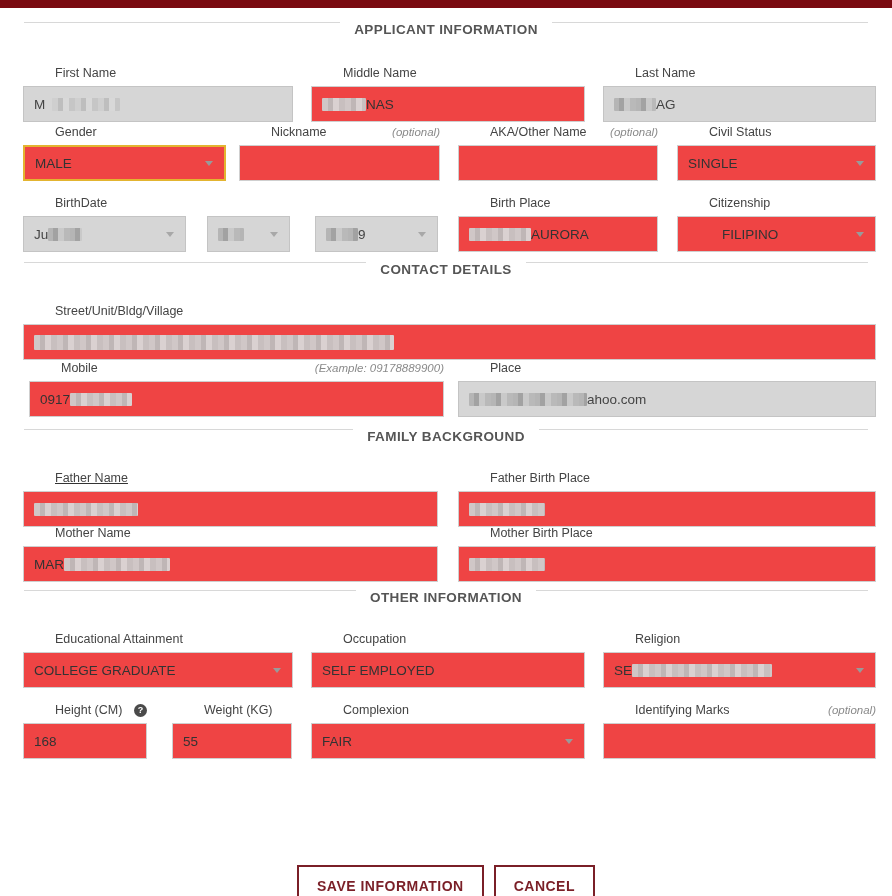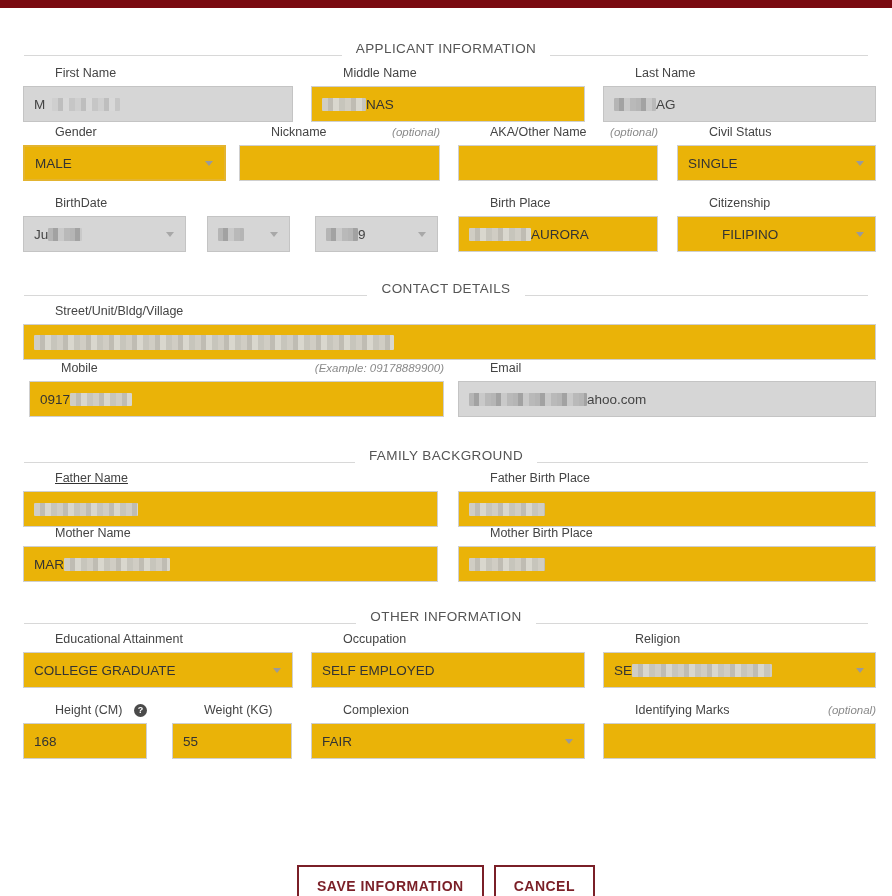--- a/index.html
+++ b/index.html
@@ -9,23 +9,24 @@
     background:#ffffff;
     font-family:"Liberation Sans", sans-serif;
     color:#333;
     overflow:hidden;
   }
   #topbar { height:8px; background:#7a0a10; width:100%; }
   #form { position:relative; padding:0 16px; }
 
   
   .section-head {
-    display:flex; align-items:flex-end; gap:14px;
+    display:flex; align-items:flex-start; gap:14px;
     margin:0 8px;
     height:34px;
+    font-weight:bold;
   }
   .section-head .rule { flex:1 1 auto; height:1px; background:#d8d8d8; }
   .section-title {
     font-size:13.5px; letter-spacing:.4px; color:#555;
     white-space:nowrap; flex:0 0 auto;
   }
 
   
   .row { position:relative; }
   .field { position:absolute; }
@@ -34,21 +35,21 @@
     white-space:nowrap;
     margin-left:32px;
   }
   .lbl .opt {
     font-style:italic; color:#8a8a8a; font-size:11.5px;
   }
   .lbl-wrap { display:flex; align-items:center; justify-content:space-between; }
   .ctl {
     height:36px; width:100%;
     border:1px solid #cfcfcf;
-    background:#eab308;
+    background:#ef4444;
     display:flex; align-items:center;
     padding:0 10px;
     font-size:13.5px; color:#333;
     position:relative;
     overflow:hidden;
   }
   .ctl.disabled { background:#d6d6d6; border-color:#c4c4c4; color:#444; }
   .ctl.focus { border:2px solid #e3b430; }
   .ctl.sel::after {
     content:""; position:absolute; right:11px; top:50%;
@@ -212,21 +213,21 @@
     <div class="field" style="left:13px; top:2px; width:415px;">
       <div class="lbl lbl-wrap">
         <span>Mobile</span>
         <span class="opt">(Example: 09178889900)</span>
       </div>
       <div class="ctl" style="margin-top:6px;">
         <span class="val"><span>0917</span><span class="red" style="width:62px;"></span></span>
       </div>
     </div>
     <div class="field" style="left:442px; top:2px; width:418px;">
-      <div class="lbl">Email</div>
+      <div class="lbl">Place</div>
       <div class="ctl disabled" style="margin-top:6px;">
         <span class="val"><span class="red dk" style="width:118px;"></span><span>ahoo.com</span></span>
       </div>
     </div>
   </div>
 
   <div class="section-head">
     <div class="rule"></div>
     <div class="section-title">FAMILY BACKGROUND</div>
     <div class="rule"></div>

